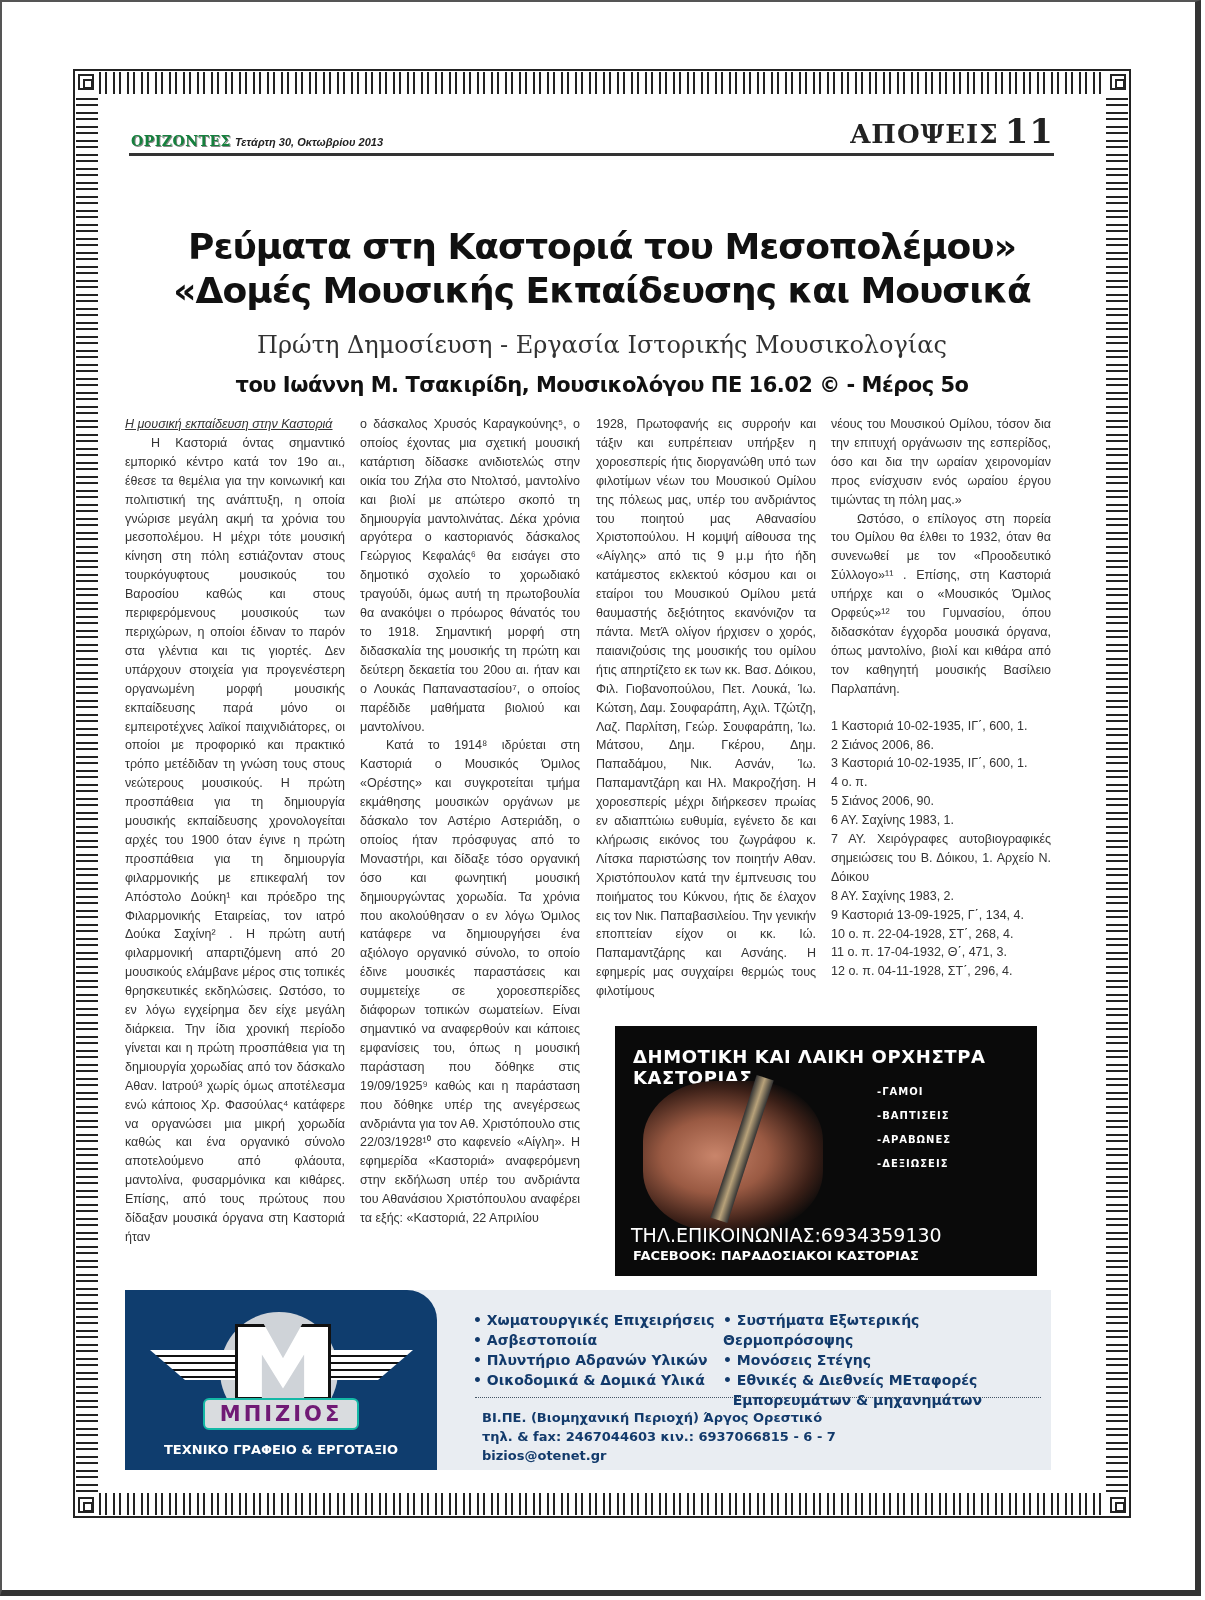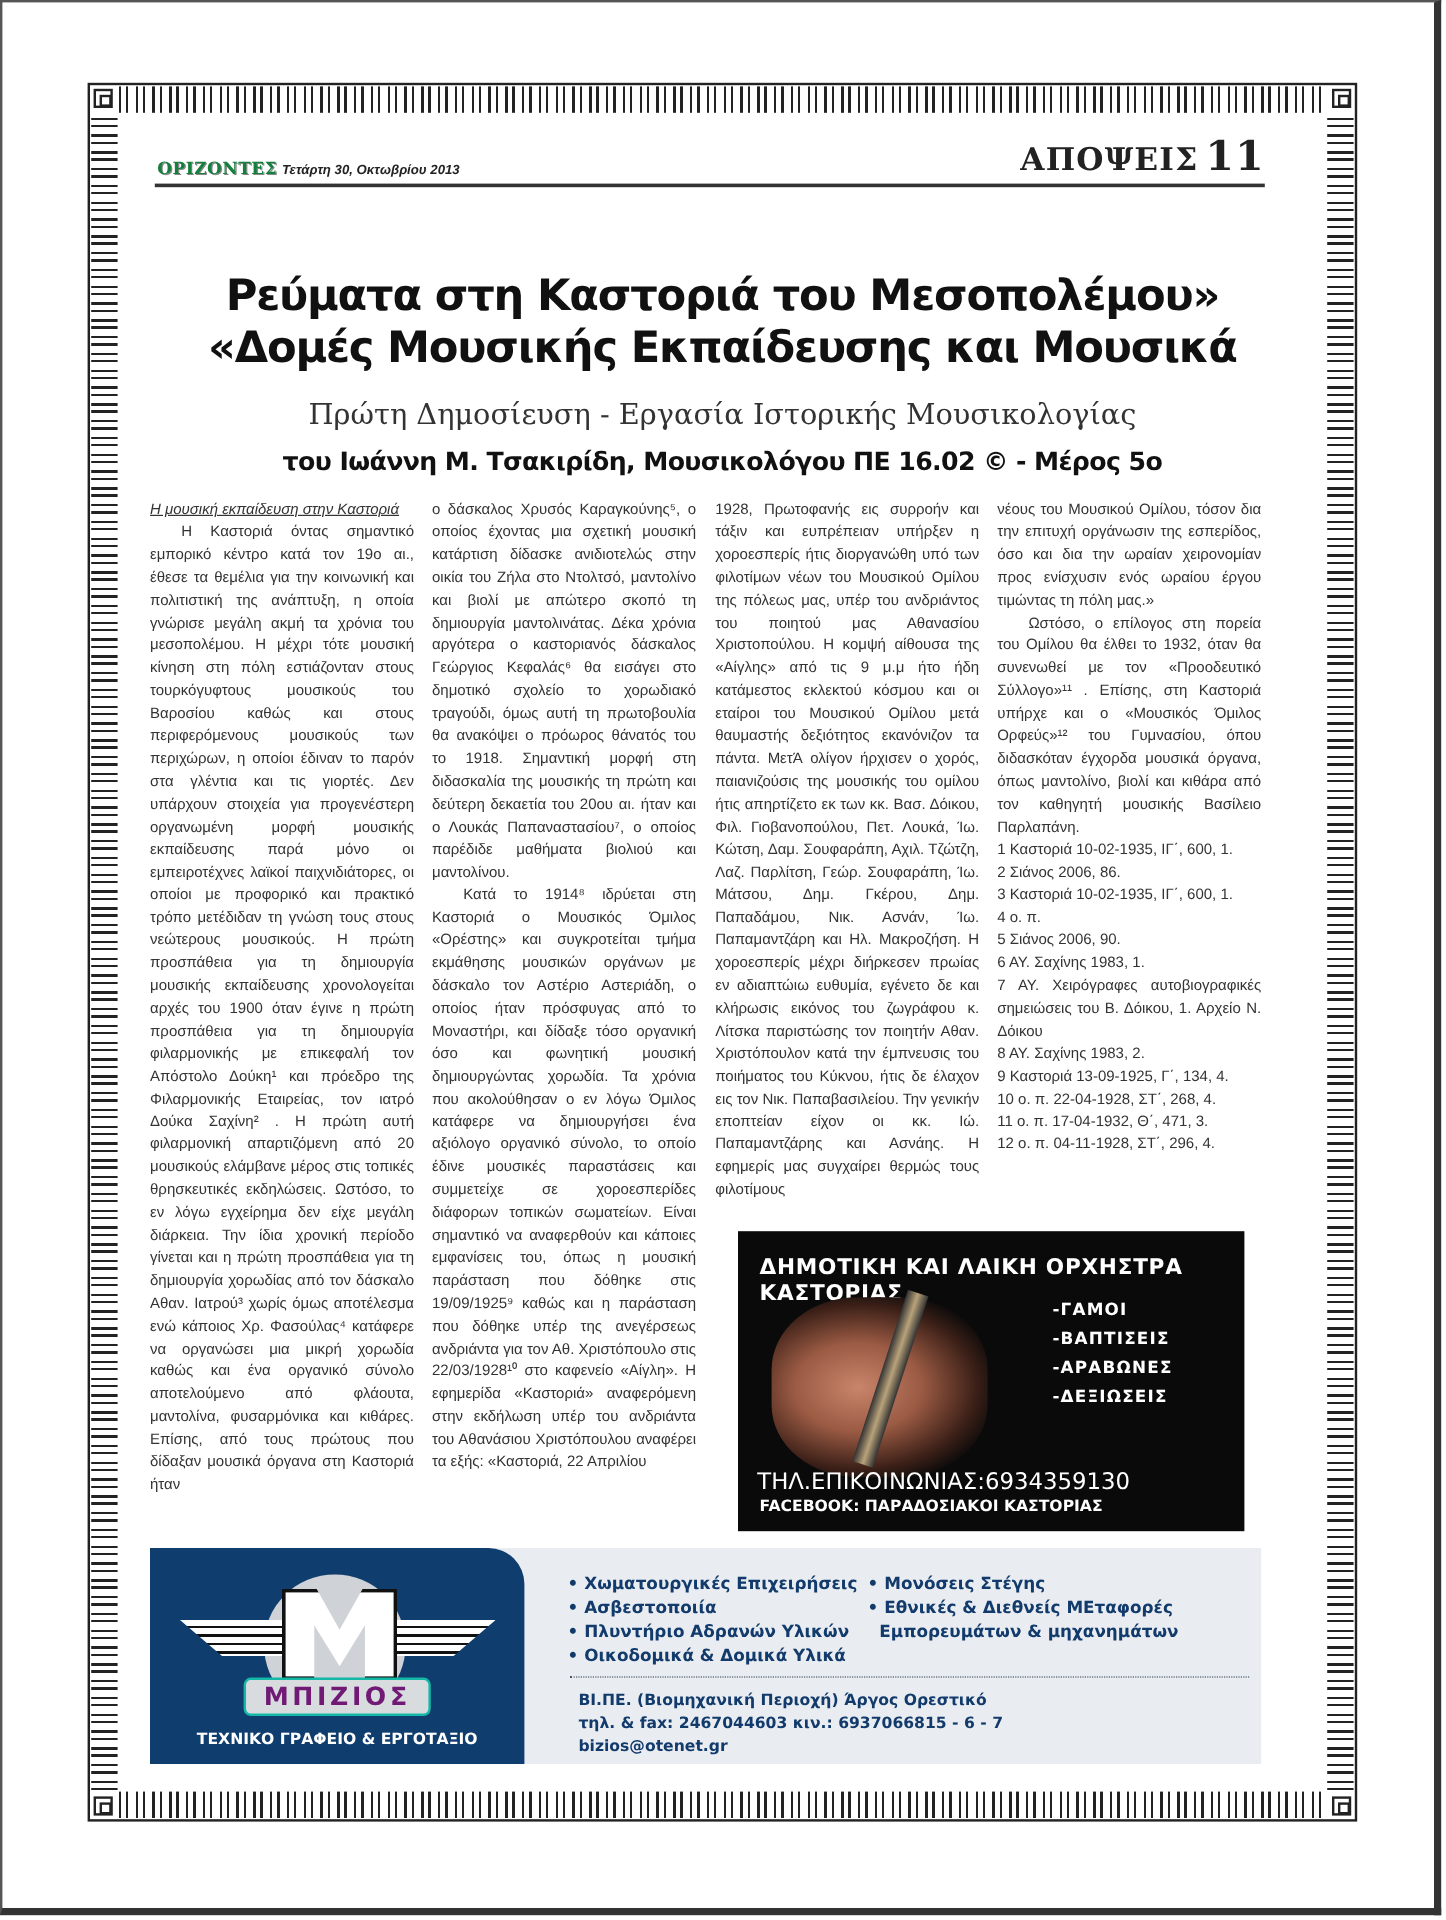--- a/index.html
+++ b/index.html
@@ -26,28 +26,28 @@
 
   .headline{position:absolute;left:0;top:132px;width:1010px;text-align:center;font-family:"DejaVu Sans",sans-serif;font-weight:bold;font-size:36px;line-height:44px;color:#111;letter-spacing:-1px;}
   .subtitle{position:absolute;left:0;top:238px;width:1010px;text-align:center;font-family:"DejaVu Serif",serif;font-size:24px;color:#333;}
   .byline{position:absolute;left:0;top:280px;width:1010px;text-align:center;font-weight:bold;font-size:21px;color:#111;letter-spacing:-0.5px;}
 
   .col{position:absolute;top:322px;width:220px;font-family:"Liberation Sans",sans-serif;font-size:12.5px;line-height:18.9px;text-align:justify;color:#333;}
   .col p{margin:0;text-indent:26px;}
   .col p.noind{text-indent:0;}
   .col .subhead{font-style:italic;text-decoration:underline;text-indent:0;}
   .c1{left:28px;} .c2{left:263px;} .c3{left:499px;} .c4{left:734px;}
-  .notes{}
+  .notes{margin-top:18px;}
   .notes div{text-indent:0;}
 
   .ad1{position:absolute;left:518px;top:933px;width:422px;height:250px;background:#0a0a0a;color:#fff;overflow:hidden;}
   .ad1 .t{position:absolute;left:18px;top:20px;font-size:18px;font-weight:bold;letter-spacing:0.6px;}
   .ad1 .hands{position:absolute;left:28px;top:55px;width:180px;height:150px;background:radial-gradient(ellipse at 40% 50%,#c9856b 0,#9a5a43 35%,#3a1f17 65%,#0a0a0a 80%);border-radius:40%;}
   .ad1 .ins{position:absolute;left:118px;top:48px;width:18px;height:150px;background:linear-gradient(90deg,#333,#b8a27a,#333);transform:rotate(18deg);}
-  .ad1 ul{position:absolute;left:262px;top:54px;margin:0;padding:0;list-style:none;font-weight:bold;font-size:14px;line-height:24px;letter-spacing:1px;}
+  .ad1 ul{position:absolute;left:262px;top:54px;margin:0;padding:0;list-style:none;font-weight:bold;font-size:10px;line-height:24px;letter-spacing:1px;}
   .ad1 .tel{position:absolute;left:16px;top:198px;font-size:19px;}
   .ad1 .fb{position:absolute;left:18px;top:222px;font-size:13px;font-weight:bold;}
 
   .ad2{position:absolute;left:28px;top:1197px;width:926px;height:180px;background:#e9edf2;overflow:hidden;}
   .ad2 .blue{position:absolute;left:0;top:0;width:312px;height:180px;background:#0f3d6e;border-top-right-radius:30px;}
   .ad2 .circle{position:absolute;left:95px;top:22px;width:118px;height:118px;border-radius:50%;background:#cfd3d8;}
   .ad2 .wing{position:absolute;top:60px;width:100px;height:30px;background:repeating-linear-gradient(180deg,#fff 0 5px,#111 5px 7px);}
   .ad2 .wl{left:25px;clip-path:polygon(0 0,100% 0,100% 100%,35% 100%);}
   .ad2 .wr{left:188px;clip-path:polygon(0 0,100% 0,65% 100%,0 100%);}
   .ad2 .m{position:absolute;left:110px;top:34px;width:90px;height:70px;background:#fff;border:3px solid #111;clip-path:polygon(0 0,30% 0,50% 45%,70% 0,100% 0,100% 100%,72% 100%,72% 40%,50% 85%,28% 40%,28% 100%,0 100%);}
@@ -143,20 +143,21 @@
       <div class="name">ΜΠΙΖΙΟΣ</div>
       <div class="tag">ΤΕΧΝΙΚΟ ΓΡΑΦΕΙΟ &amp; ΕΡΓΟΤΑΞΙΟ</div>
     </div>
     <ul class="list la">
       <li>Χωματουργικές Επιχειρήσεις</li>
       <li>Ασβεστοποιία</li>
       <li>Πλυντήριο Αδρανών Υλικών</li>
       <li>Οικοδομικά &amp; Δομικά Υλικά</li>
     </ul>
     <ul class="list lb">
+      <li>Συστήματα Εξωτερικής Θερμοπρόσοψης</li>
       <li>Μονόσεις Στέγης</li>
       <li>Εθνικές &amp; Διεθνείς ΜΕταφορές</li>
       <li class="cont">Εμπορευμάτων &amp; μηχανημάτων</li>
     </ul>
     <div class="sep"></div>
     <div class="addr">
       <div>ΒΙ.ΠΕ. (Βιομηχανική Περιοχή) Άργος Ορεστικό</div>
       <div>τηλ. &amp; fax: 2467044603 κιν.: 6937066815 - 6 - 7</div>
       <div>bizios@otenet.gr</div>
     </div>

